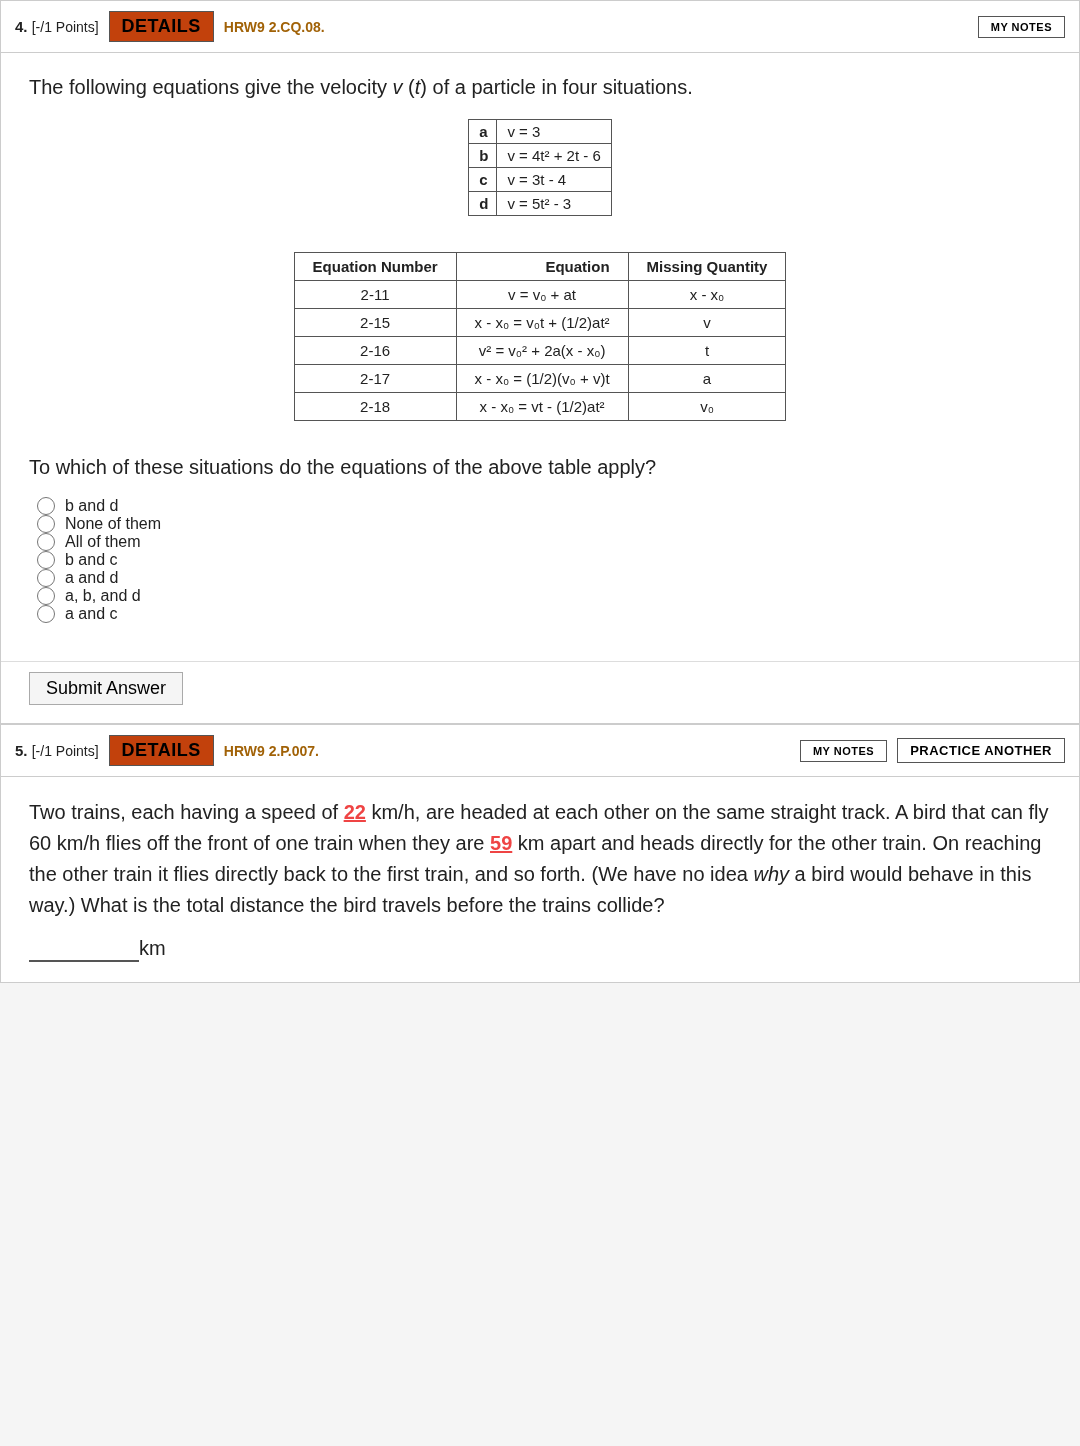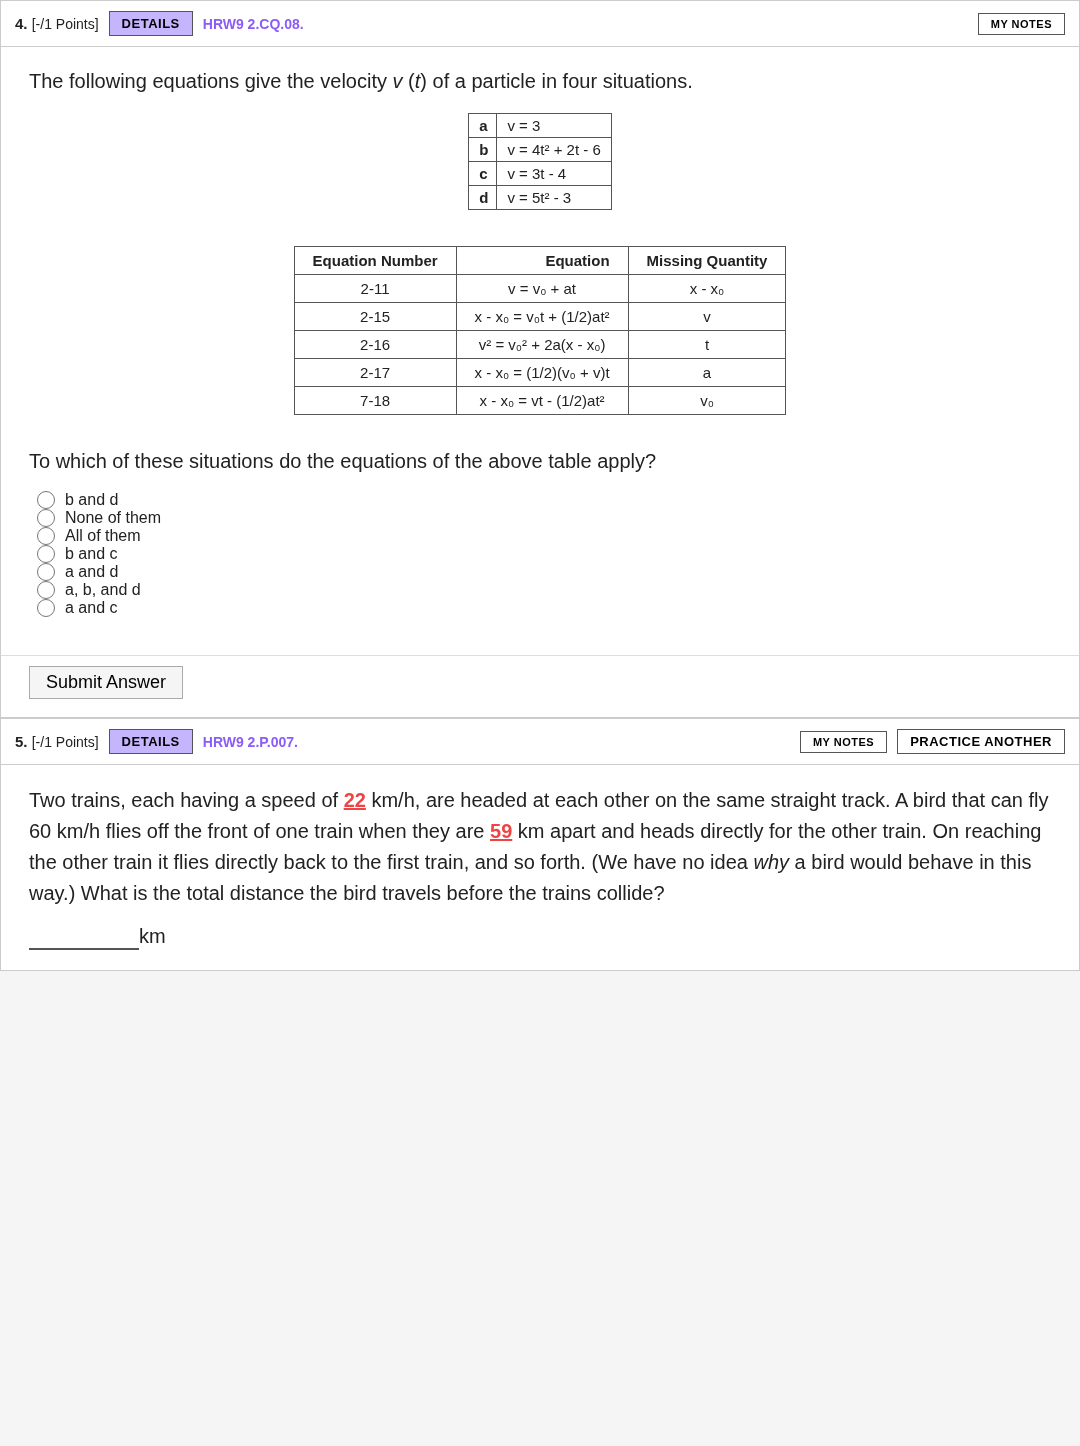--- a/index.html
+++ b/index.html
@@ -24,31 +24,31 @@
       gap: 10px;
     }
     .question-number {
       font-size: 15px;
       font-weight: bold;
       white-space: nowrap;
       text-align: right;
     }
     .btn-details {
       border: 1px solid #555;
-      background: #c4b5fd;
+      background: #c2410c;
       padding: 4px 12px;
-      font-size: 13px;
+      font-size: 18px;
       font-weight: bold;
       cursor: pointer;
       letter-spacing: 0.5px;
     }
     .question-code {
       font-size: 14px;
       font-weight: bold;
-      color: #8b5cf6;
+      color: #a16207;
     }
     .btn-mynotes {
       margin-left: auto;
       border: 1px solid #555;
       background: #fff;
       padding: 4px 12px;
       font-size: 11px;
       font-weight: bold;
       cursor: pointer;
       letter-spacing: 0.5px;
@@ -232,21 +232,21 @@
               <td>2-16</td>
               <td>v² = v₀² + 2a(x - x₀)</td>
               <td>t</td>
             </tr>
             <tr>
               <td>2-17</td>
               <td>x - x₀ = (1/2)(v₀ + v)t</td>
               <td>a</td>
             </tr>
             <tr>
-              <td>7-18</td>
+              <td>2-18</td>
               <td>x - x₀ = vt - (1/2)at²</td>
               <td>v₀</td>
             </tr>
           </tbody>
       </table>
     </div>
 
     <div class="question-subtext">To which of these situations do the equations of the above table apply?</div>
 
     <div class="radio-group" id="radio-group-q4">

